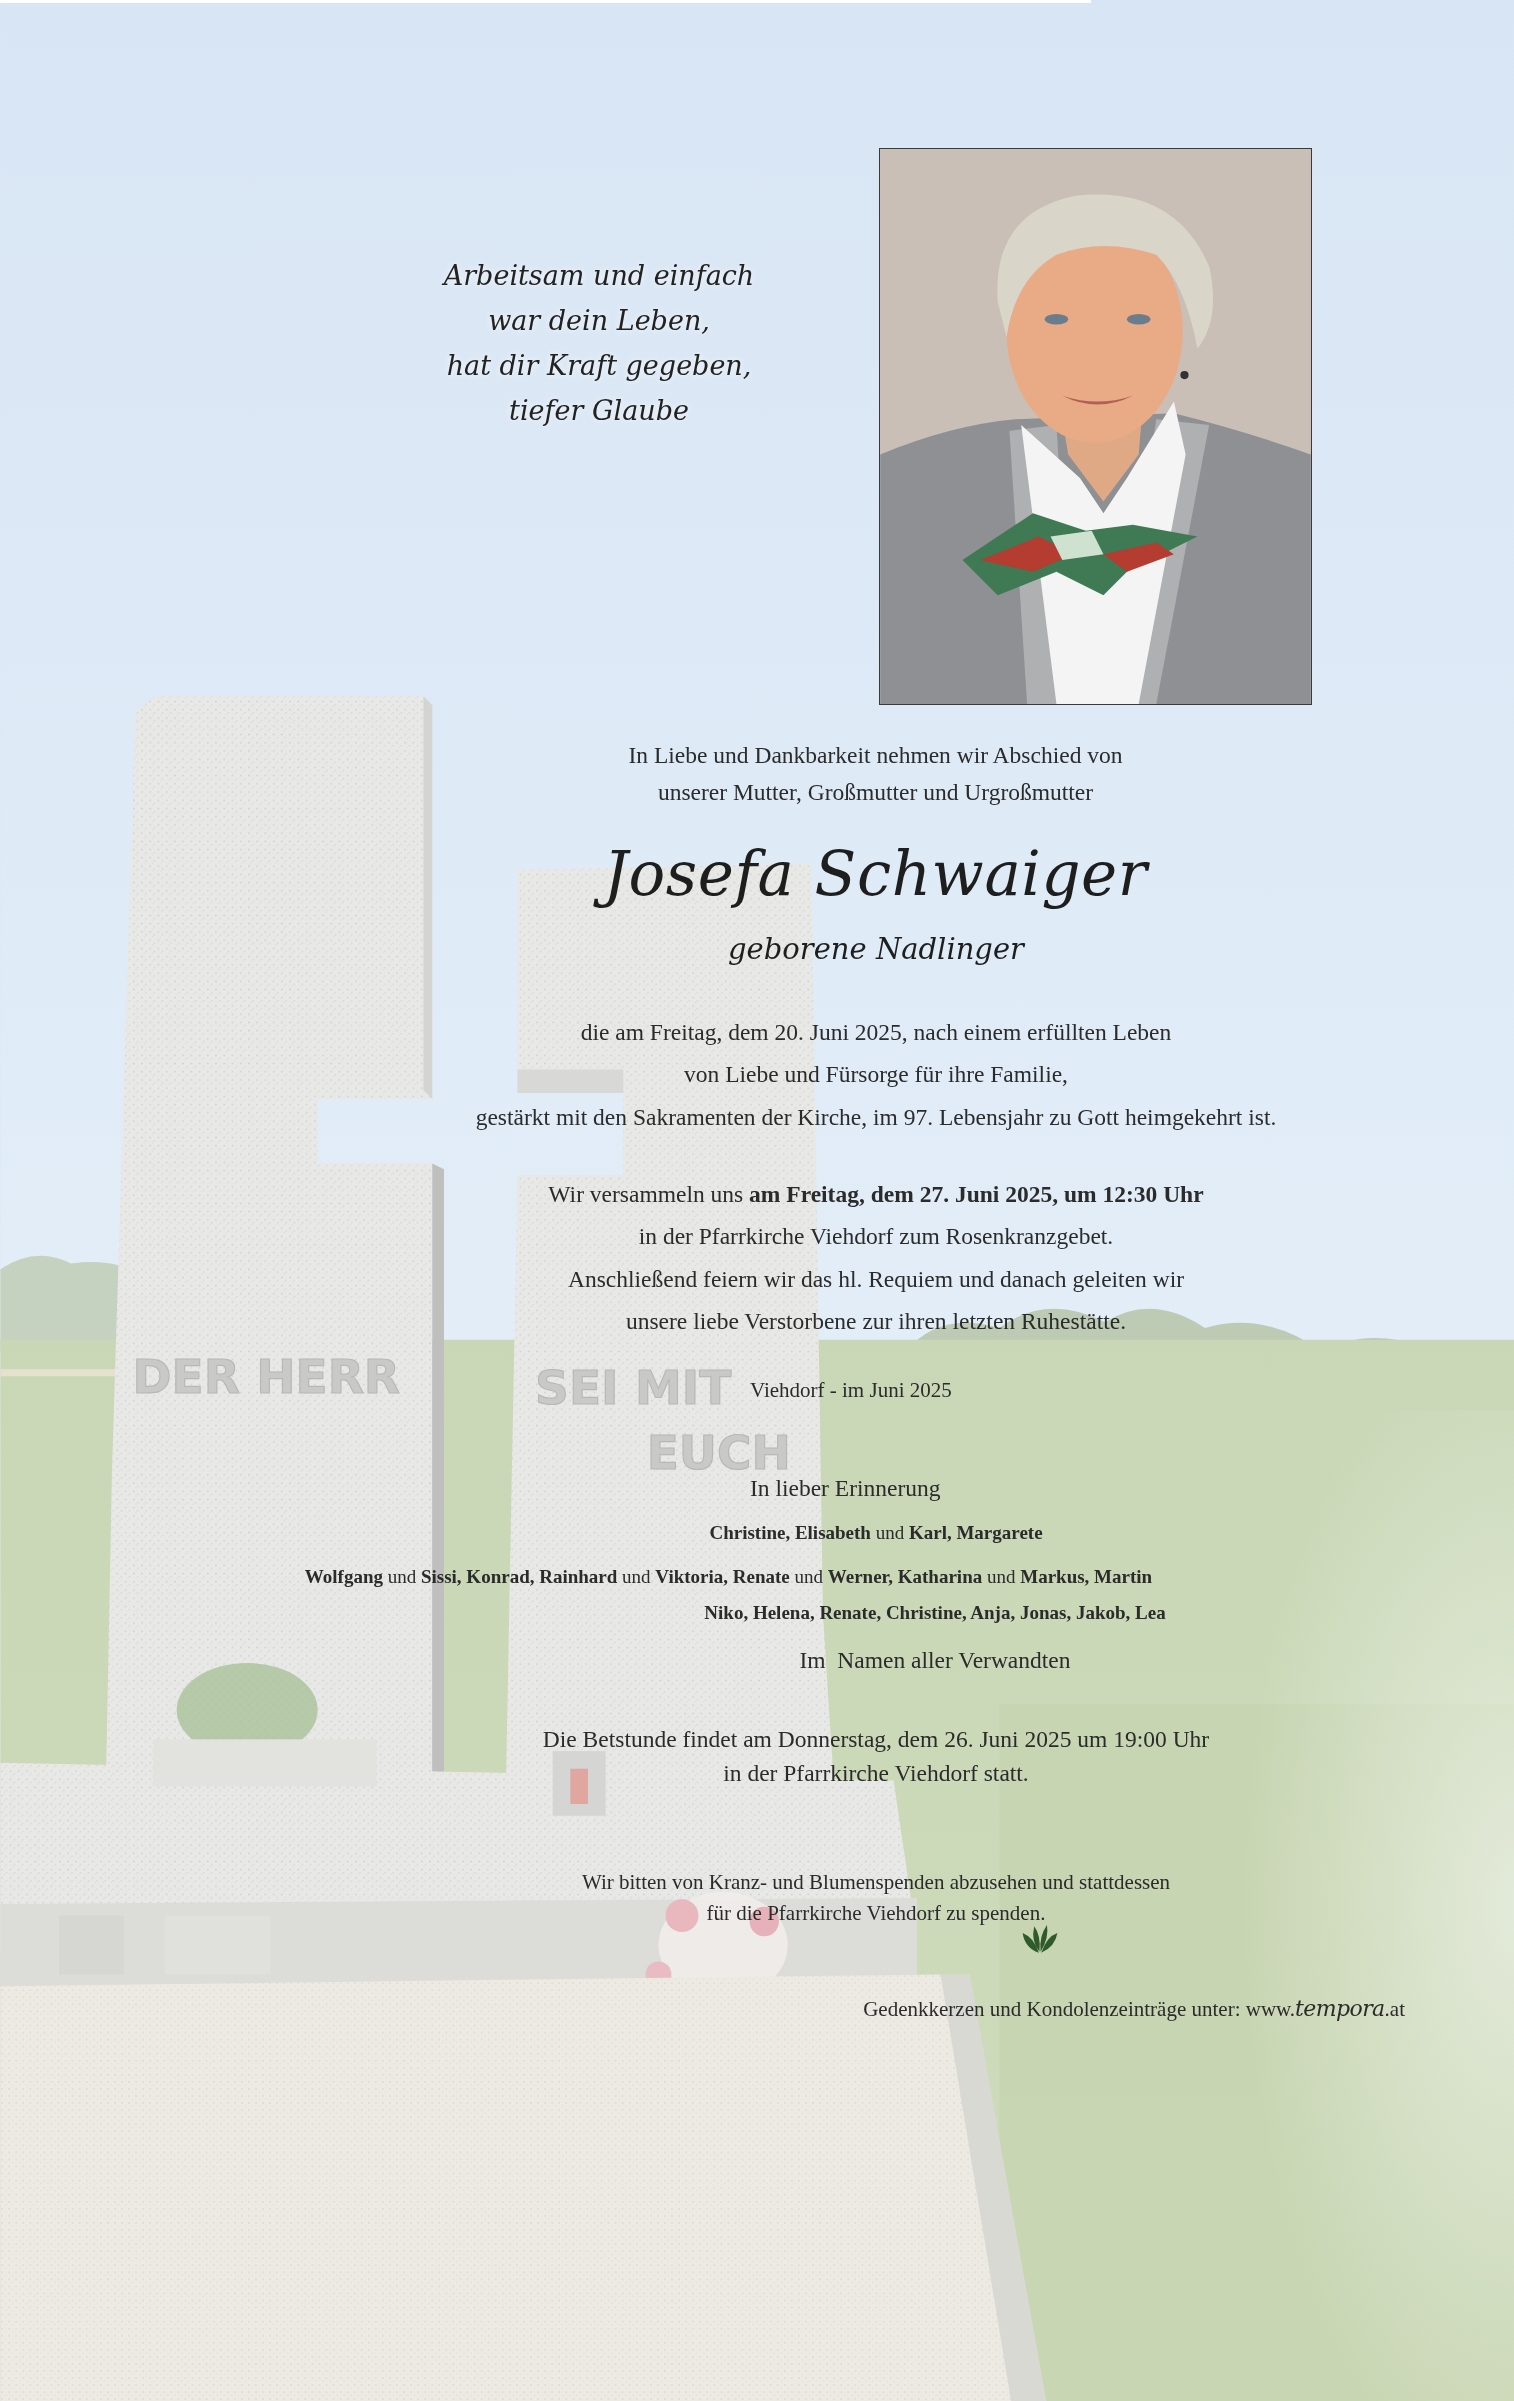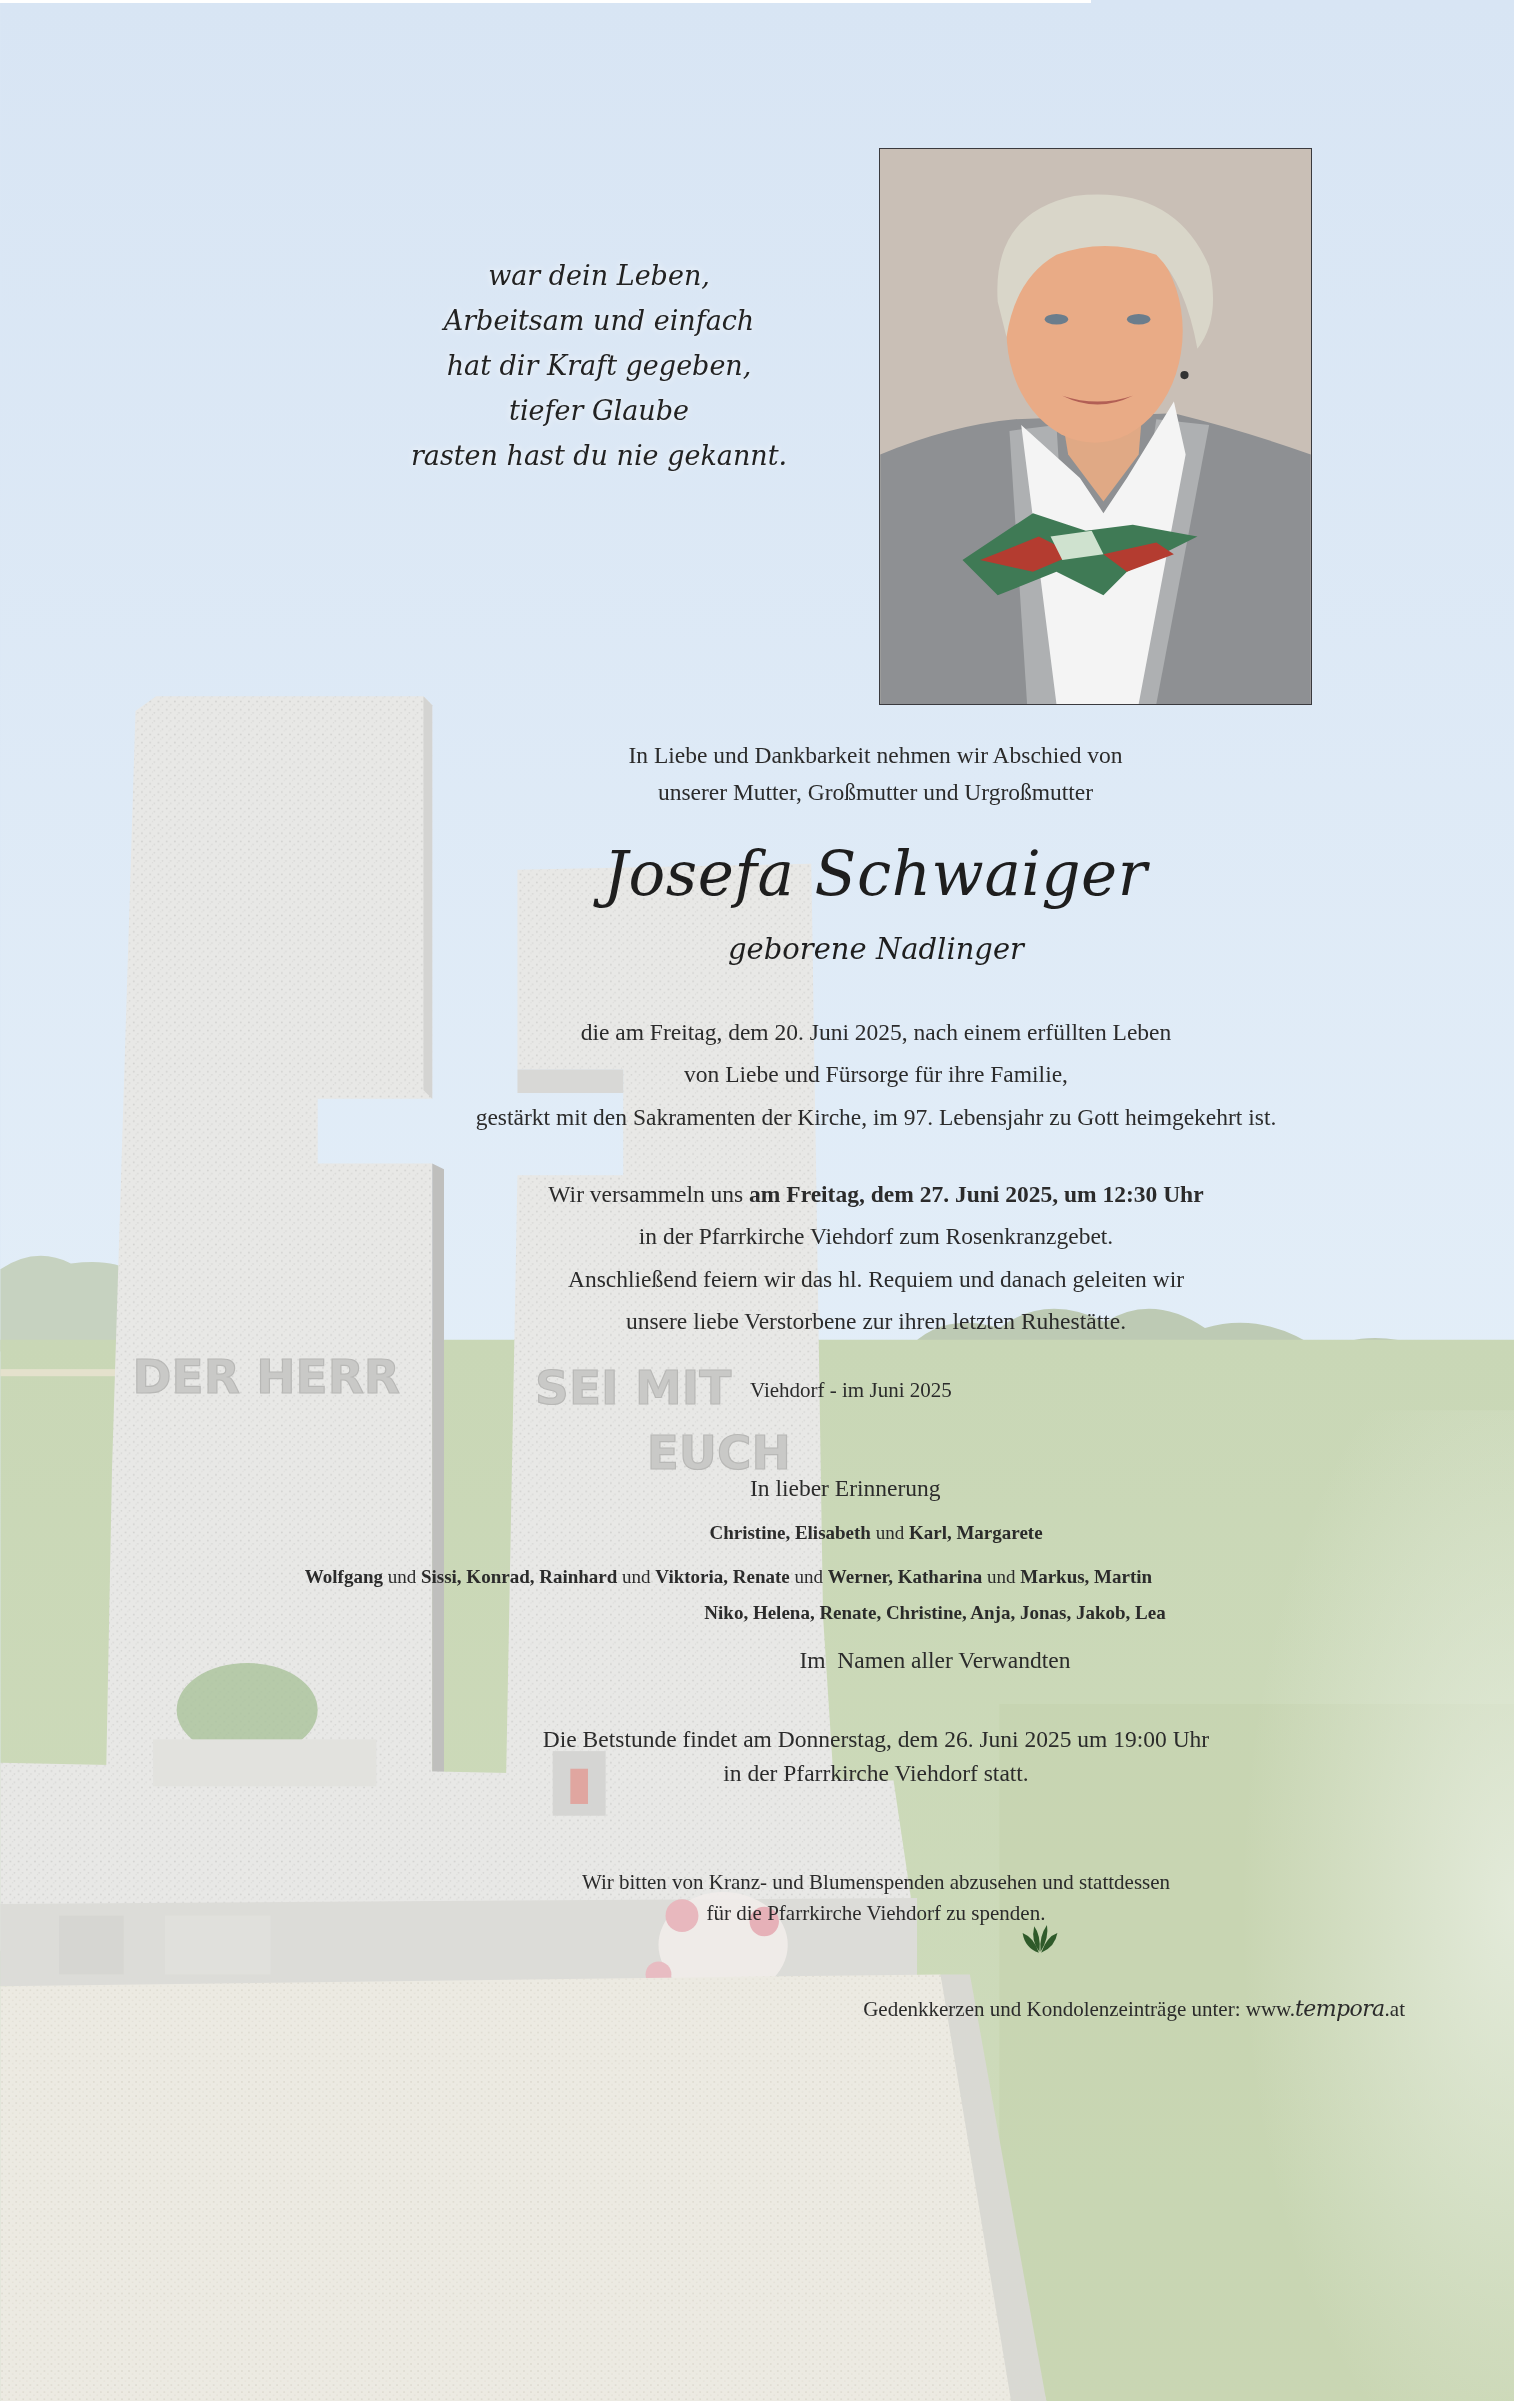--- a/index.html
+++ b/index.html
@@ -117,25 +117,24 @@
   <circle cx="1120" cy="3360" r="22" fill="#e8bcc2"></circle>
   <rect x="1180" y="3380" width="70" height="110" rx="8" fill="#f2f2f0"></rect>
 
   <path d="M0 3380 L1600 3360 L1700 3800 L1780 4086 L0 4086 Z" fill="url(#gravel)"></path>
   <path d="M1600 3360 L1650 3360 L1780 4086 L1720 4086 Z" fill="#d9d9d3"></path>
 </svg>
 
 <div class="top-strip"></div>
 
 <div class="abs poem">
+  <div>Arbeitsam und einfach</div>
   <div>war dein Leben,</div>
-  <div>Arbeitsam und einfach</div>
   <div>hat dir Kraft gegeben,</div>
   <div>tiefer Glaube</div>
-  <div>rasten hast du nie gekannt.</div>
 </div>
 
 <div class="photo">
   <svg width="431" height="555" viewBox="0 0 733 945" xmlns="http://www.w3.org/2000/svg">
     <rect width="733" height="945" fill="#c9bfb6"></rect>
 
     <path d="M0 520 Q120 470 230 460 L500 450 Q620 480 733 520 L733 945 L0 945 Z" fill="#8e9093"></path>
     <path d="M220 480 L300 470 L330 945 L250 945 Z" fill="#aeb0b2"></path>
     <path d="M470 460 L560 470 L470 945 L400 945 Z" fill="#aeb0b2"></path>
 

